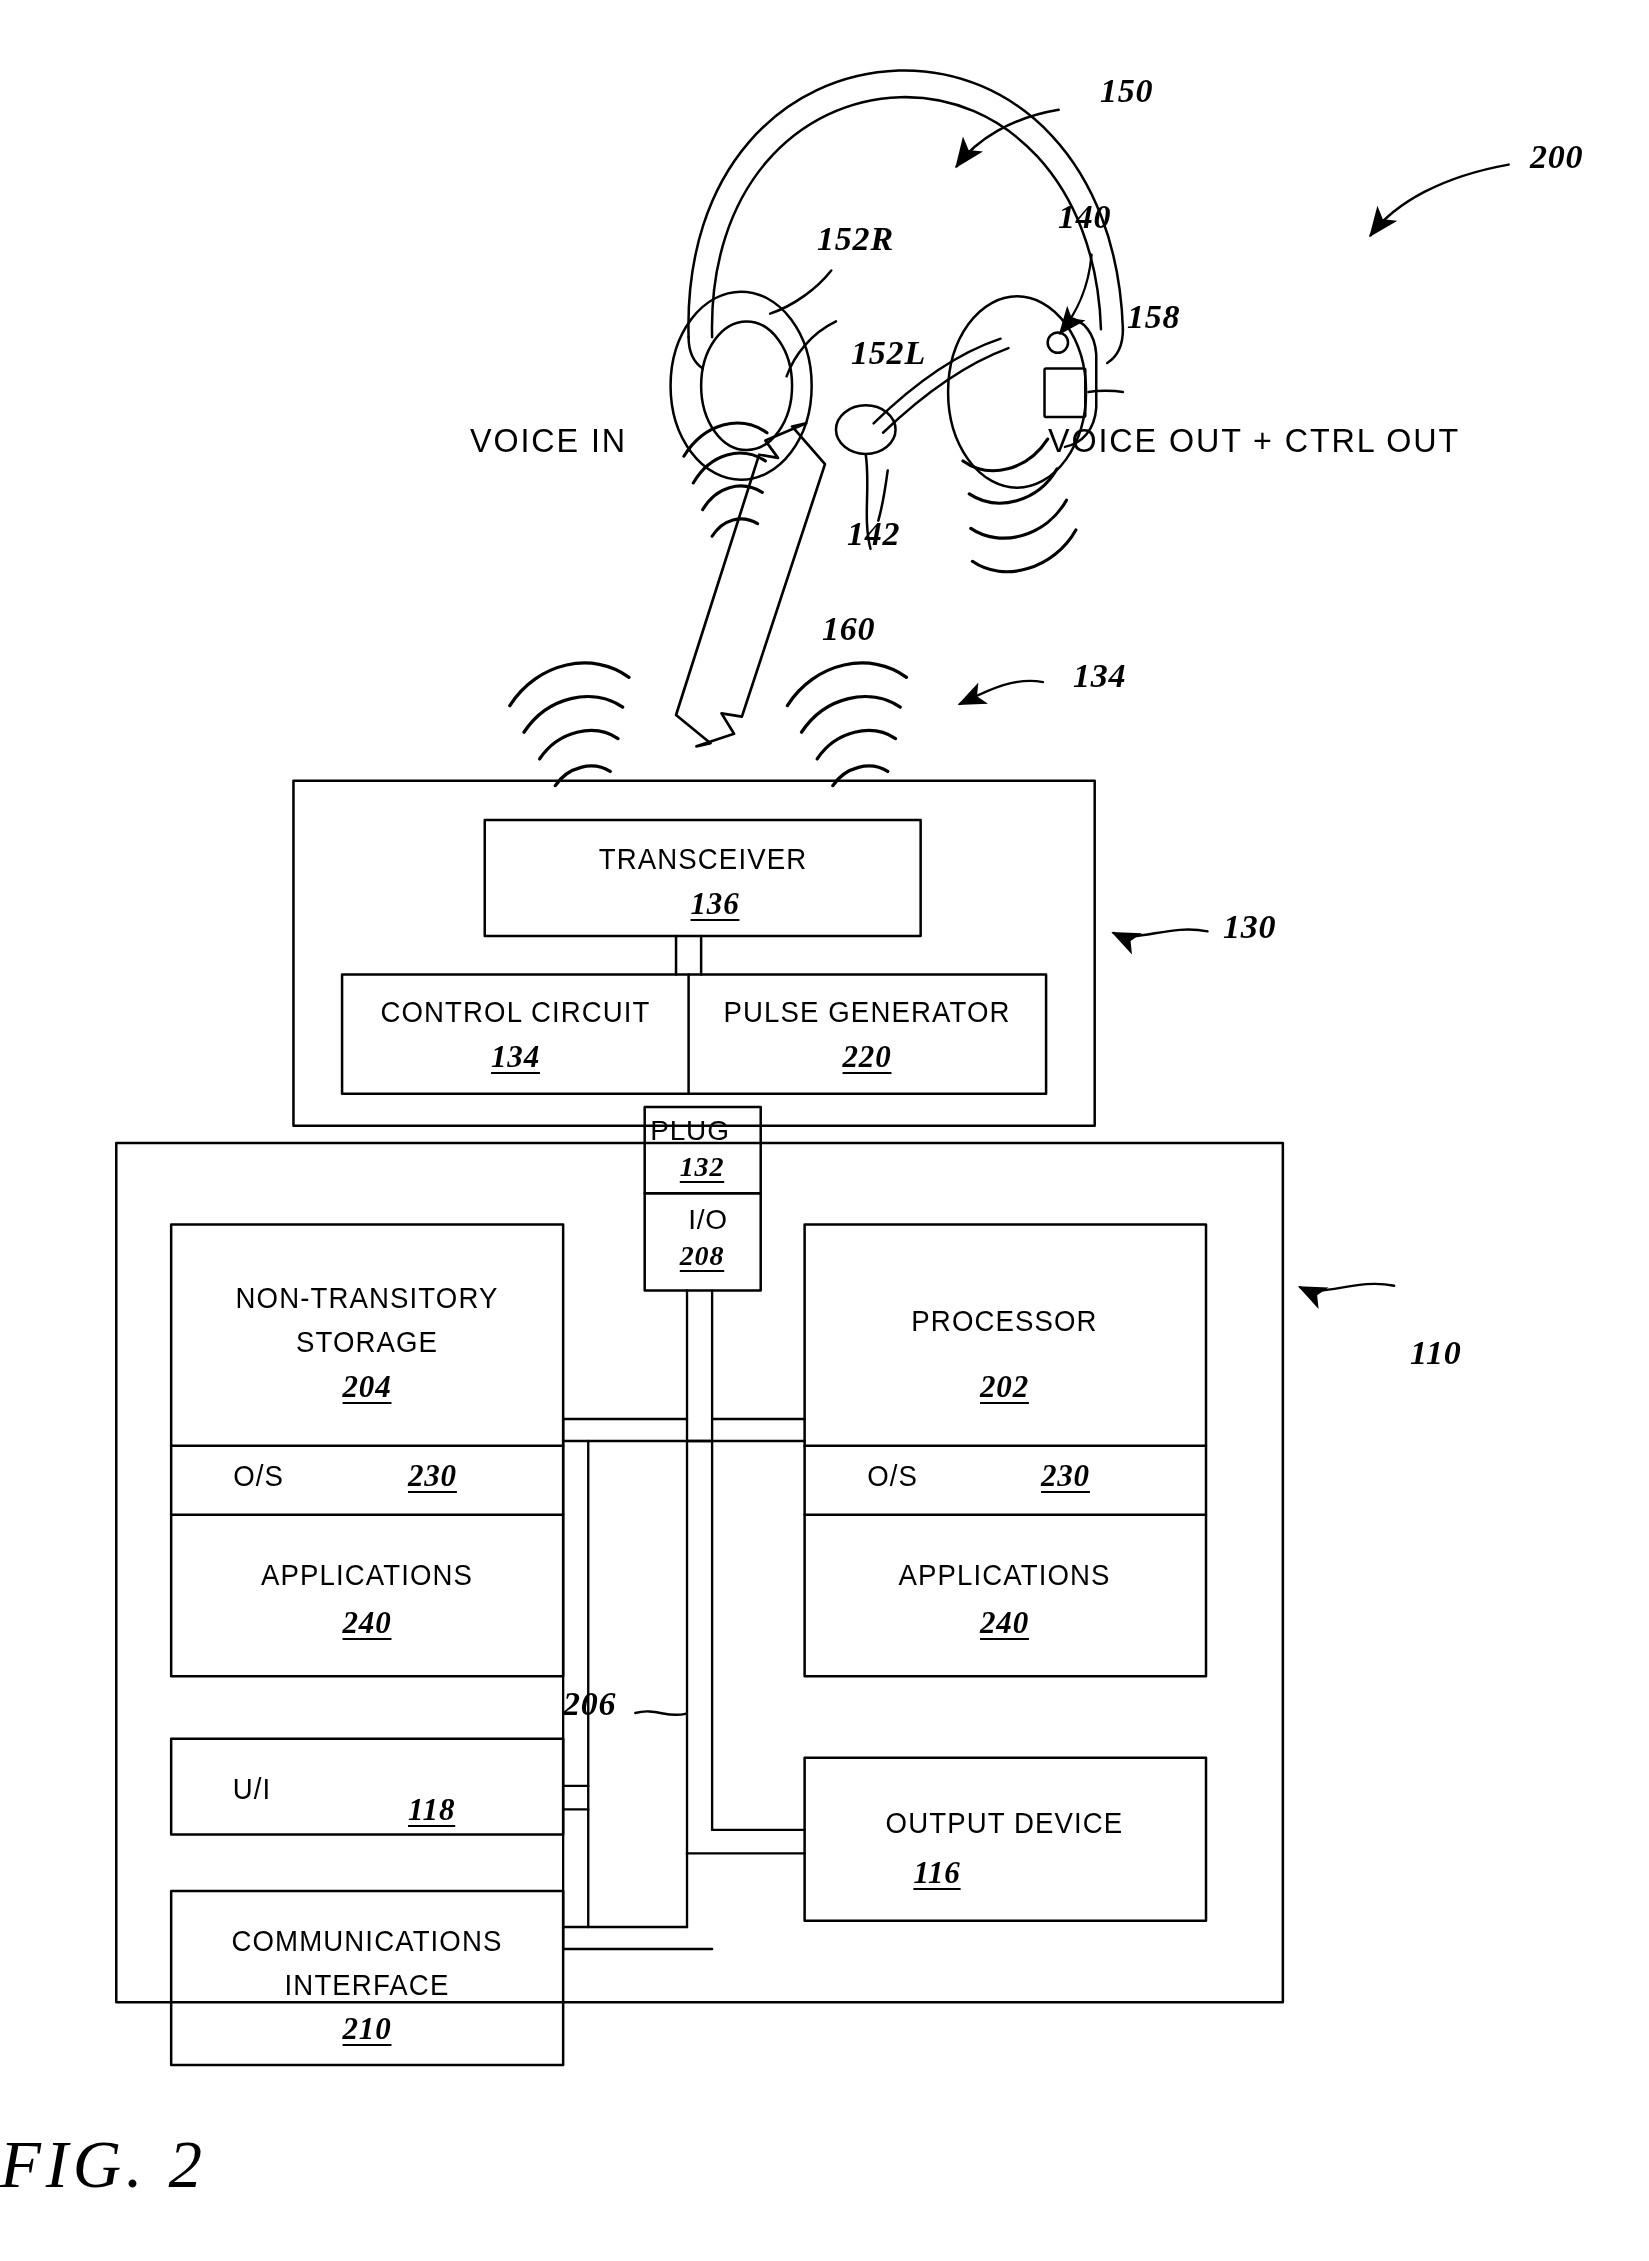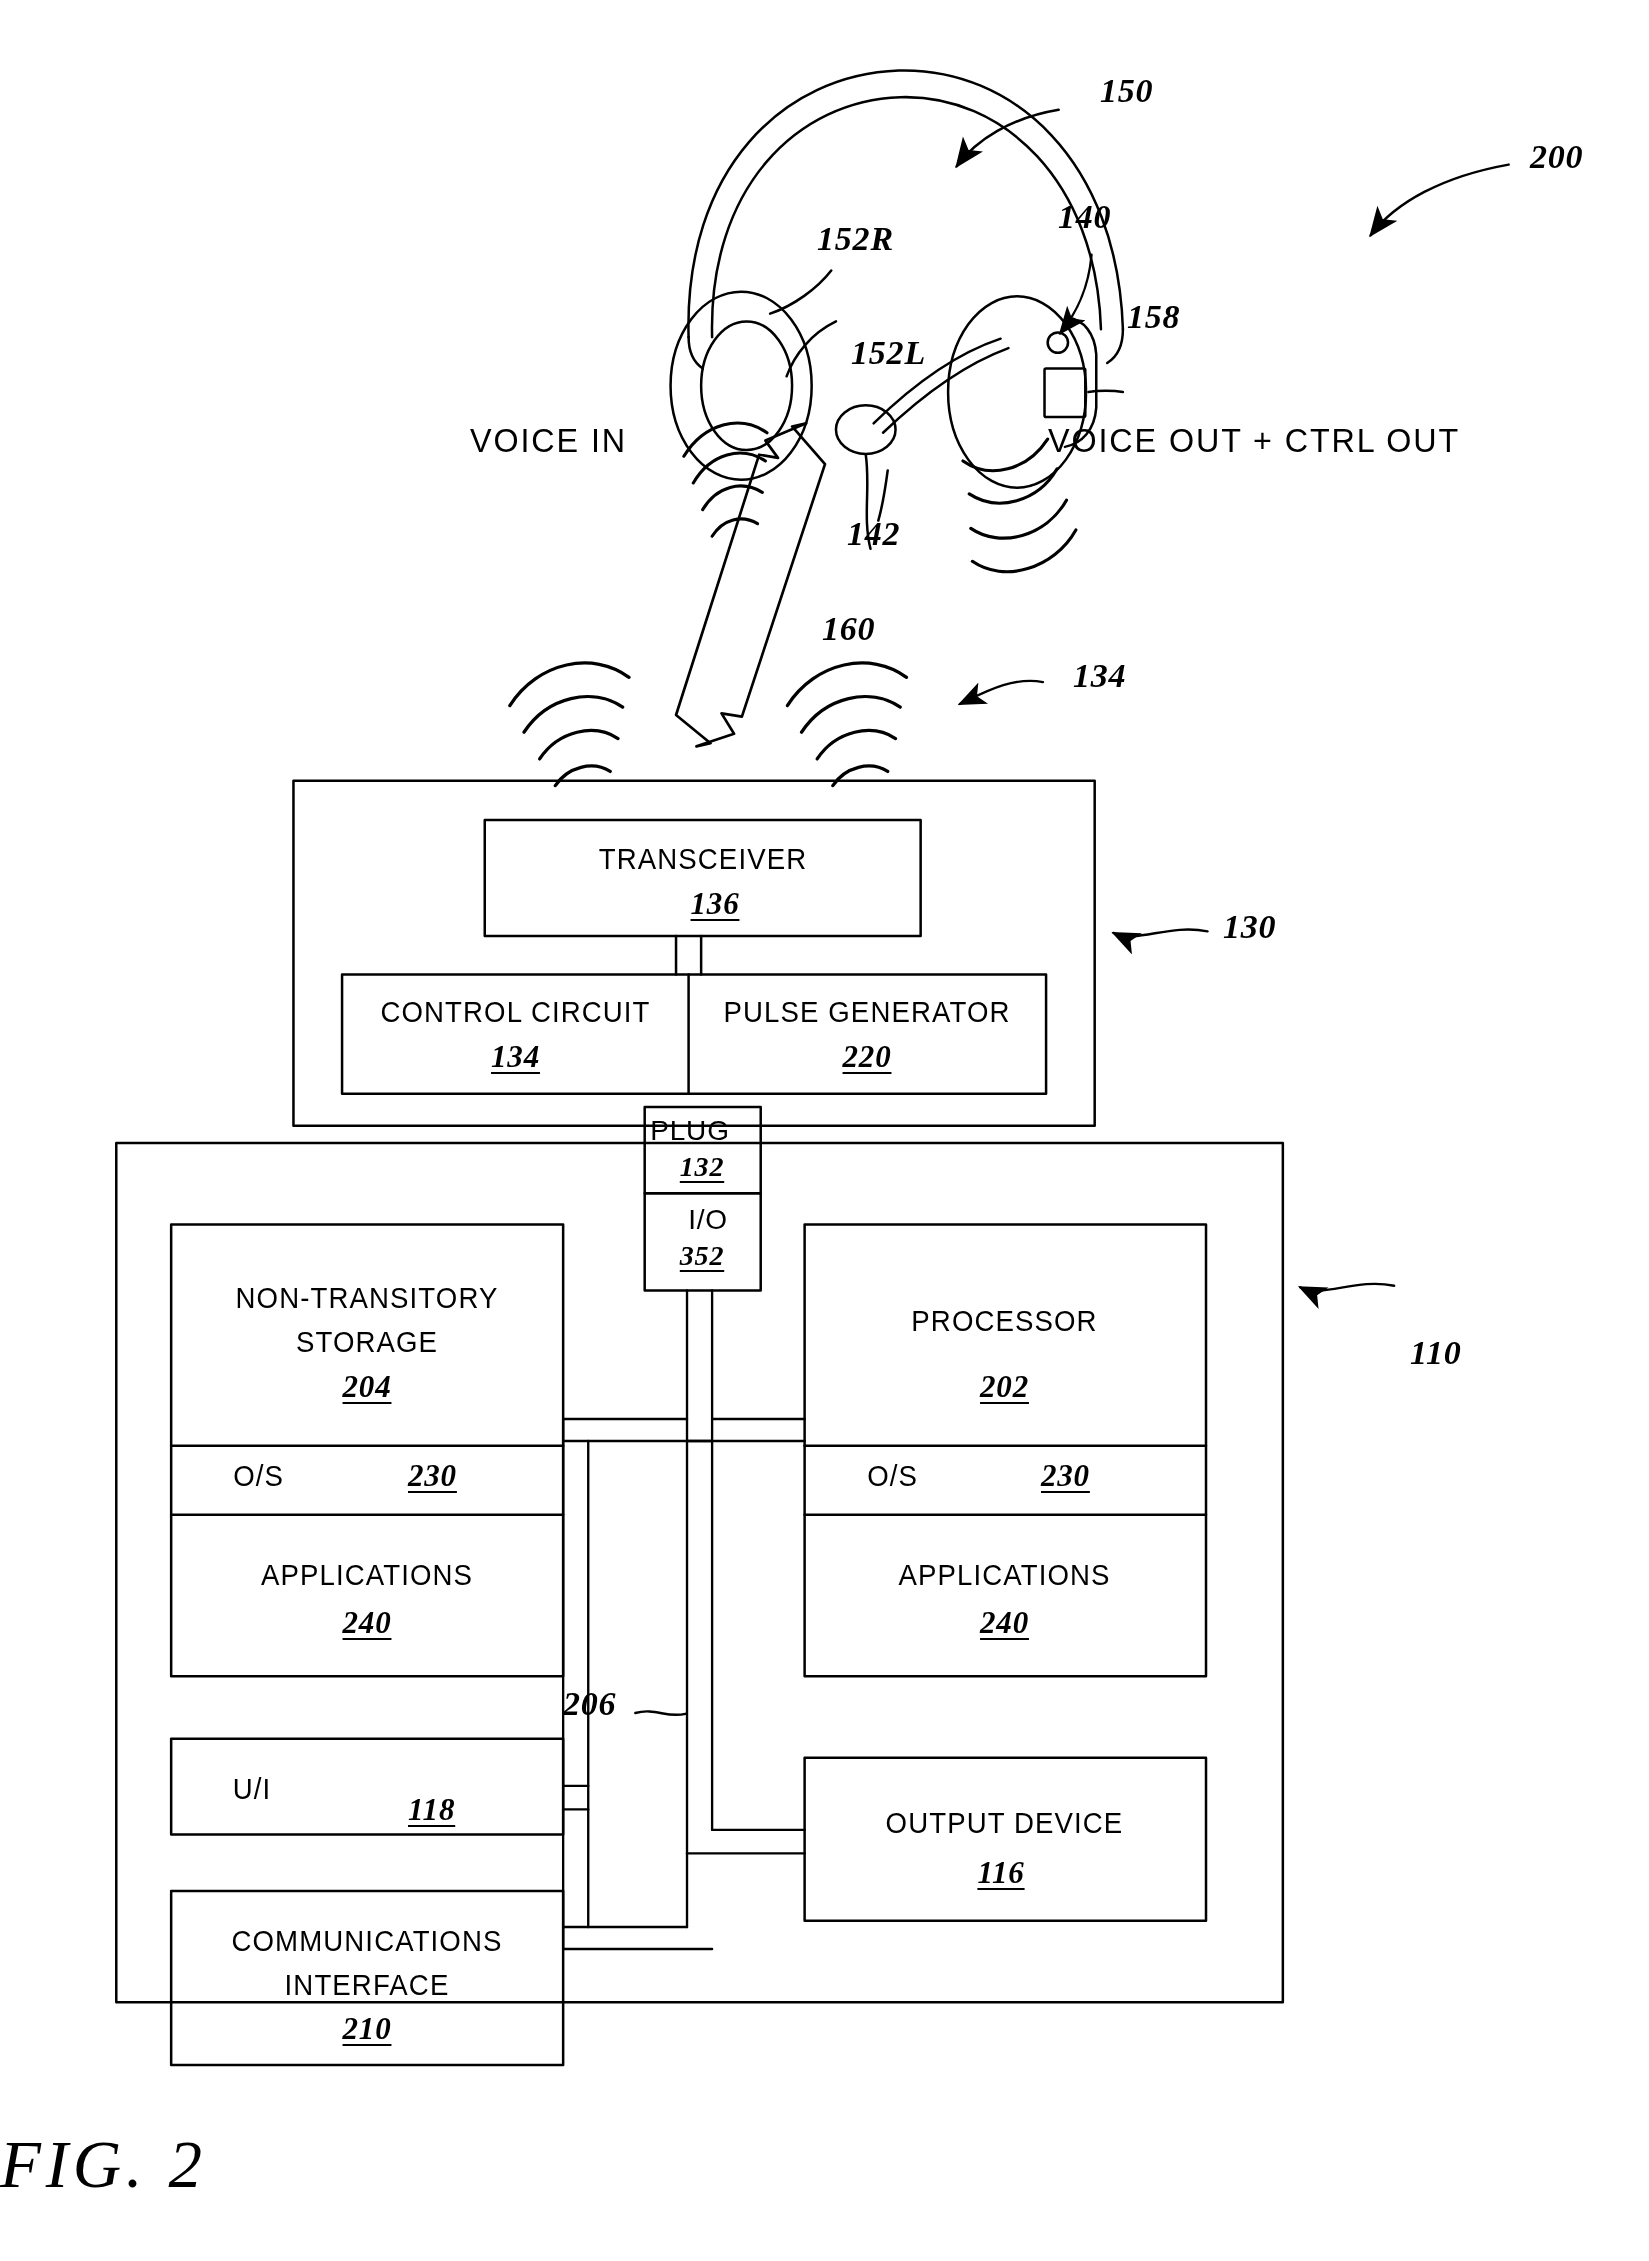--- a/index.html
+++ b/index.html
@@ -262,21 +262,21 @@
 
   <div class="txt blk-label ctr" style="left:688px; top:997px; width:358px;">PULSE GENERATOR</div>
   <div class="txt ref-num underline ctr" style="left:688px; top:1041px; width:358px;">220</div>
 
   <div class="txt io-label ctr" style="left:644px; top:1117px; width:92px;">PLUG</div>
   <div class="txt ref-num underline ctr" style="left:644px; top:1153px; width:116px; font-size:28px;">132</div>
 
   <div class="txt ref-num lead" style="left:1410px; top:1336px;">110</div>
 
   <div class="txt io-label ctr" style="left:644px; top:1206px; width:128px;">I/O</div>
-  <div class="txt ref-num underline ctr" style="left:644px; top:1242px; width:116px; font-size:28px;">352</div>
+  <div class="txt ref-num underline ctr" style="left:644px; top:1242px; width:116px; font-size:28px;">208</div>
 
   <div class="txt blk-label ctr" style="left:171px; top:1283px; width:392px;">NON-TRANSITORY</div>
   <div class="txt blk-label ctr" style="left:171px; top:1327px; width:392px;">STORAGE</div>
   <div class="txt ref-num underline ctr" style="left:171px; top:1371px; width:392px;">204</div>
 
   <div class="txt blk-label" style="left:231px; top:1461px;">O/S</div>
   <div class="txt ref-num underline" style="left:408px; top:1460px;">230</div>
 
   <div class="txt blk-label ctr" style="left:171px; top:1560px; width:392px;">APPLICATIONS</div>
   <div class="txt ref-num underline ctr" style="left:171px; top:1607px; width:392px;">240</div>
@@ -293,18 +293,18 @@
   <div class="txt ref-num lead" style="left:563px; top:1687px;">206</div>
 
   <div class="txt blk-label" style="left:231px; top:1774px;">U/I</div>
   <div class="txt ref-num underline" style="left:408px; top:1772px;margin-top:22px;">118</div>
 
   <div class="txt blk-label ctr" style="left:171px; top:1926px; width:392px;">COMMUNICATIONS</div>
   <div class="txt blk-label ctr" style="left:171px; top:1970px; width:392px;">INTERFACE</div>
   <div class="txt ref-num underline ctr" style="left:171px; top:2013px; width:392px;">210</div>
 
   <div class="txt blk-label ctr" style="left:804px; top:1808px; width:401px;">OUTPUT DEVICE</div>
-  <div class="txt ref-num underline ctr" style="left:824px; top:1857px; width:354px;font-style:italic;">116</div>
+  <div class="txt ref-num underline ctr" style="left:760px; top:1857px; width:354px;font-style:italic;">116</div>
 
   <div class="txt fig-caption" style="left:0px; top:2131px; width:1650px;">FIG. 2</div>
 
 </div>
 
 
 </body></html>

